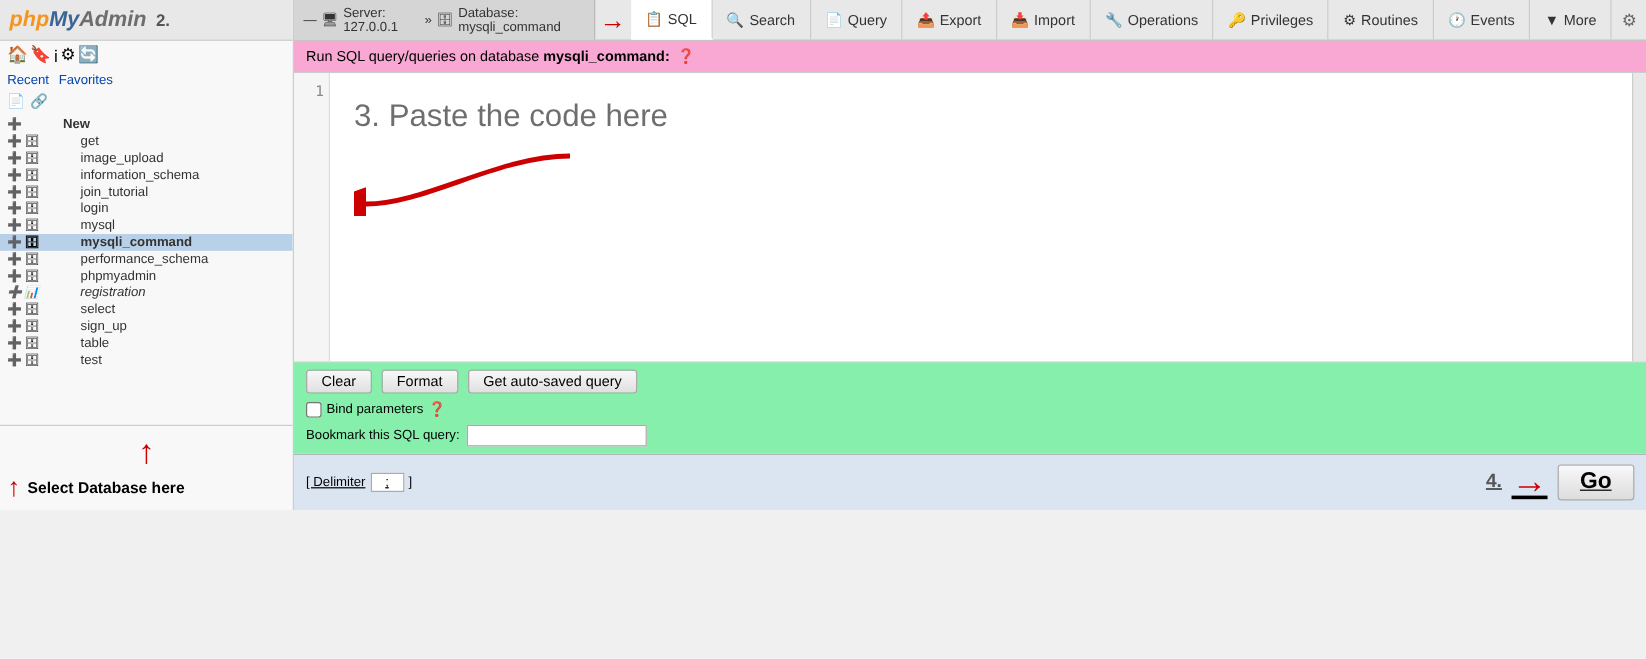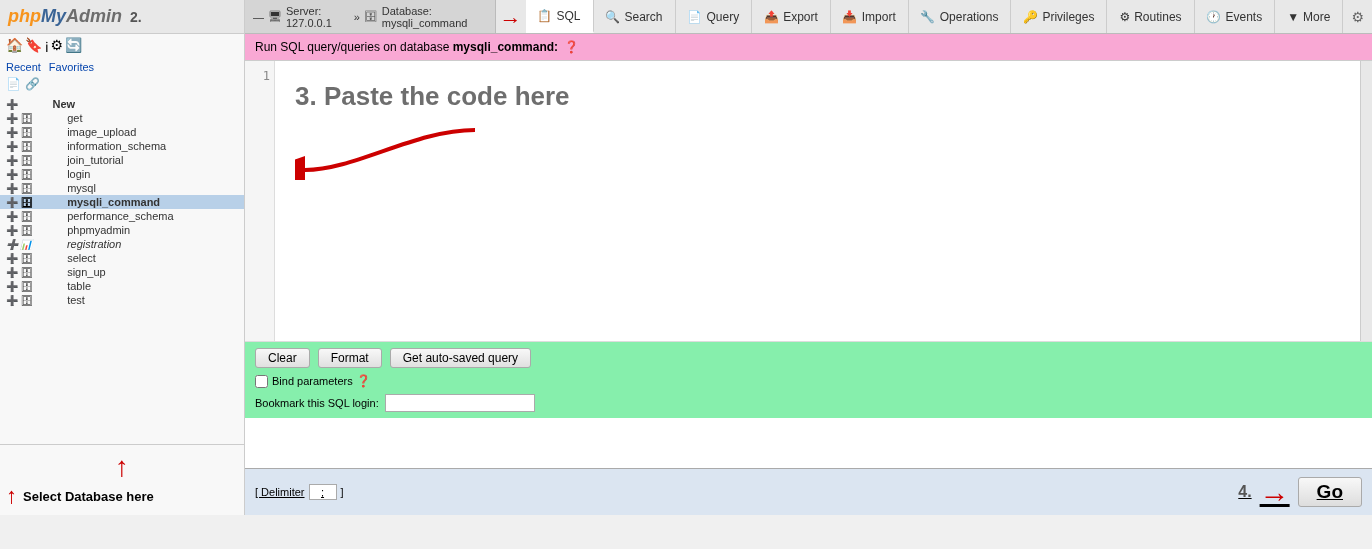--- a/index.html
+++ b/index.html
@@ -1,19 +1,19 @@
 <!DOCTYPE html>
 <html><head>
   <meta charset="utf-8">
   <style>
     * { box-sizing: border-box; margin: 0; padding: 0; }
     body { font-family: Arial, sans-serif; font-size: 12px; background: #f0f0f0; overflow: hidden; }
 
     
-    .app-container { display: flex; height: 515px; width: 1372px; justify-content: flex-end; }
+    .app-container { display: flex; height: 425px; width: 1372px; justify-content: flex-end; }
 
     
     .sidebar { width: 245px; background: #f8f8f8; border-right: 1px solid #ccc; display: flex; flex-direction: column; overflow: hidden; }
     .sidebar-header { padding: 6px 8px; background: #e8e8e8; border-bottom: 1px solid #ccc; display: flex; align-items: center; gap: 4px; }
     .logo-php { color: #f7941d; font-size: 18px; font-weight: bold; font-style: italic; }
     .logo-my-admin { color: #6d6d6d; font-size: 18px; font-weight: bold; font-style: italic; }
     .logo-my { color: #3a6496; }
     .badge-2 { color: #555; font-size: 14px; font-weight: bold; margin-left: 4px; }
     .sidebar-icons { display: flex; gap: 2px; padding: 3px 6px; }
     .sidebar-icon { font-size: 14px; cursor: pointer; }
@@ -51,21 +51,21 @@
     .help-icon { color: #0645ad; font-size: 12px; cursor: pointer; }
 
     
     .sql-editor-wrapper { flex: 1; position: relative; display: flex; }
     .line-numbers { width: 30px; background: #f5f5f5; border-right: 1px solid #ddd; padding: 8px 4px; text-align: right; font-family: monospace; font-size: 12px; color: #888; }
     .sql-editor { flex: 1; border: none; outline: none; resize: none; font-family: monospace; font-size: 12px; padding: 8px; background: #fff; color: #333; }
     .editor-resize { width: 12px; background: #e8e8e8; border-left: 1px solid #ccc; cursor: ns-resize; }
 
     
     .paste-hint { position: absolute; top: 60px; left: 80px; right: 60px; pointer-events: none; }
-    .paste-hint-text { font-size: 26px; font-weight: bold; color: #555; opacity: 0.85; }
+    .paste-hint-text { font-size: 26px; font-weight: normal; color: #555; opacity: 0.85; }
 
     
     .editor-bottom { padding: 6px 10px; background: #86efac; border-top: 1px solid #ddd; display: flex; flex-direction: column; gap: 6px; }
     .button-row { display: flex; gap: 8px; align-items: center; }
     .btn { padding: 2px 12px; font-size: 12px; border: 1px solid #aaa; background: linear-gradient(to bottom, #f8f8f8, #e0e0e0); cursor: pointer; border-radius: 3px; }
     .checkbox-row { display: flex; align-items: center; gap: 4px; font-size: 11px; }
     .bookmark-row { display: flex; align-items: center; gap: 6px; font-size: 11px; }
     .bookmark-input { padding: 2px 6px; border: 1px solid #aaa; font-size: 11px; width: 150px; }
 
     
@@ -289,21 +289,21 @@
           <button class="btn">Clear</button>
           <button class="btn">Format</button>
           <button class="btn">Get auto-saved query</button>
         </div>
         <div class="checkbox-row">
           <input type="checkbox" style="">
           <span>Bind parameters</span>
           <span class="help-icon">❓</span>
         </div>
         <div class="bookmark-row">
-          <span>Bookmark this SQL login:</span>
+          <span>Bookmark this SQL query:</span>
           <input type="text" class="bookmark-input" style="">
         </div>
       </div>
     </div>
 
     <div class="footer-bar">
       <div class="delimiter-group">
         <span>[ Delimiter</span>
         <input type="text" class="delimiter-input" value=";" style="">
         <span>]</span>

